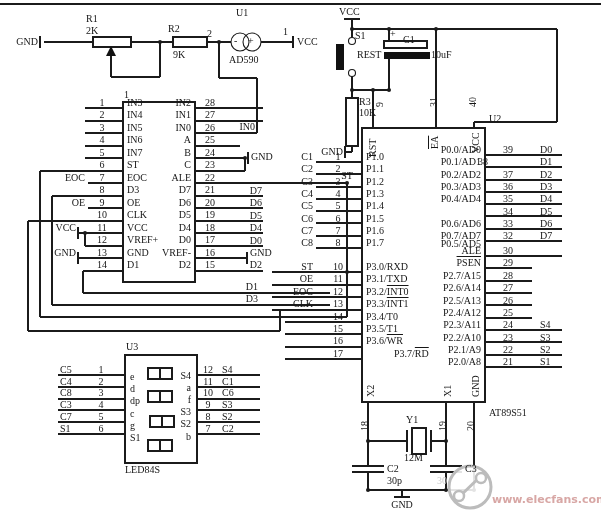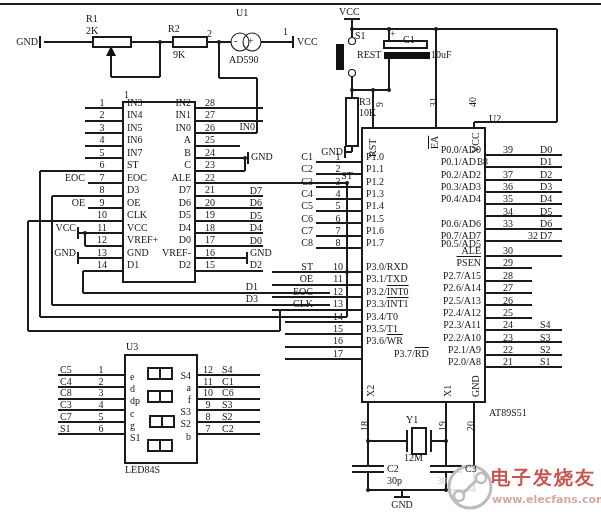--- a/index.html
+++ b/index.html
@@ -291,21 +291,20 @@
 <span class="lbl" style="left:404px;top:452px">12M</span>
 <span class="lbl" style="left:387px;top:463px">C2</span>
 <span class="lbl" style="left:387px;top:475px">30p</span>
 <span class="lbl" style="left:465px;top:463px">C3</span>
 <span class="lbl faint" style="left:437px;top:475px">30</span>
 <span class="lbl" style="left:388px;top:499px;width:28px;text-align:center">GND</span>
 
 <span class="lbl" style="left:126px;top:341px">U3</span>
 <span class="lbl" style="left:125px;top:464px">LED84S</span>
 
-<span class="lbl wm-brand" style="left:491px;top:466px">电子发烧友</span>
 <span class="lbl wm-url" style="left:492px;top:494px">www.elecfans.com</span>
 
 <div>
       <span class="lbl" style="top: 97px; left: 72px; width: 60px; text-align: center;">1</span>
       <span class="lbl" style="top: 109.46px; left: 72px; width: 60px; text-align: center;">2</span>
       <span class="lbl" style="top: 121.92px; left: 72px; width: 60px; text-align: center;">3</span>
       <span class="lbl" style="top: 134.38px; left: 72px; width: 60px; text-align: center;">4</span>
       <span class="lbl" style="top: 146.84px; left: 72px; width: 60px; text-align: center;">5</span>
       <span class="lbl" style="top: 159.3px; left: 72px; width: 60px; text-align: center;">6</span>
       <span class="lbl" style="top: 171.76px; left: 72px; width: 60px; text-align: center;">7</span>
@@ -422,21 +421,21 @@
       <span class="lbl" style="top: 298.2px; right: 288px; text-align: right;">CLK</span>
     </div>
 <div>
       <span class="lbl" style="top: 144px; left: 478px; width: 60px; text-align: center;">39</span>
       <span class="lbl" style="top: 156.3px; left: 478px; width: 60px; text-align: left;">38</span>
       <span class="lbl" style="top: 168.6px; left: 478px; width: 60px; text-align: center;">37</span>
       <span class="lbl" style="top: 180.9px; left: 478px; width: 60px; text-align: center;">36</span>
       <span class="lbl" style="top: 193.2px; left: 478px; width: 60px; text-align: center;">35</span>
       <span class="lbl" style="top: 205.5px; left: 478px; width: 60px; text-align: center;">34</span>
       <span class="lbl" style="top: 217.8px; left: 478px; width: 60px; text-align: center;">33</span>
-      <span class="lbl" style="top: 230.1px; left: 478px; width: 60px; text-align: right;">32</span>
+      <span class="lbl" style="top: 230.1px; left: 478px; width: 60px; text-align: center;">32</span>
     </div>
 <div>
       <span class="lbl" style="top: 144px; right: 120px; text-align: right;">P0.0/AD0</span>
       <span class="lbl" style="top: 156.3px; right: 120px; text-align: right;">P0.1/AD1</span>
       <span class="lbl" style="top: 168.6px; right: 120px; text-align: right;">P0.2/AD2</span>
       <span class="lbl" style="top: 180.9px; right: 120px; text-align: right;">P0.3/AD3</span>
       <span class="lbl" style="top: 193.2px; right: 120px; text-align: right;">P0.4/AD4</span>
       <span class="lbl" style="top: 205.5px; right: 120px; text-align: right; margin-top: 32px;">P0.5/AD5</span>
       <span class="lbl" style="top: 217.8px; right: 120px; text-align: right;">P0.6/AD6</span>
       <span class="lbl" style="top: 230.1px; right: 120px; text-align: right;">P0.7/AD7</span>

